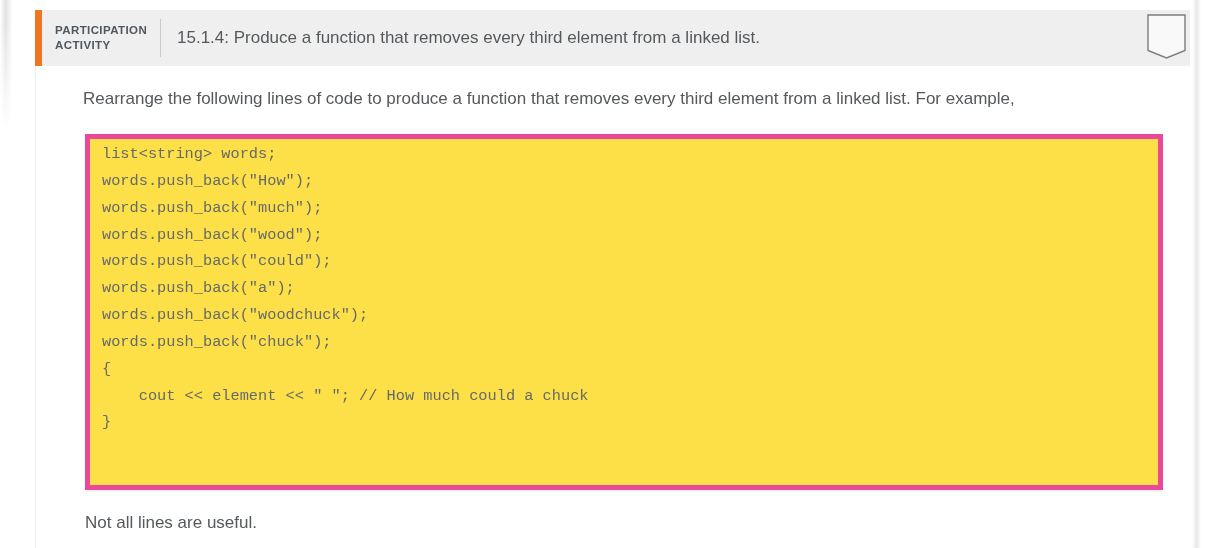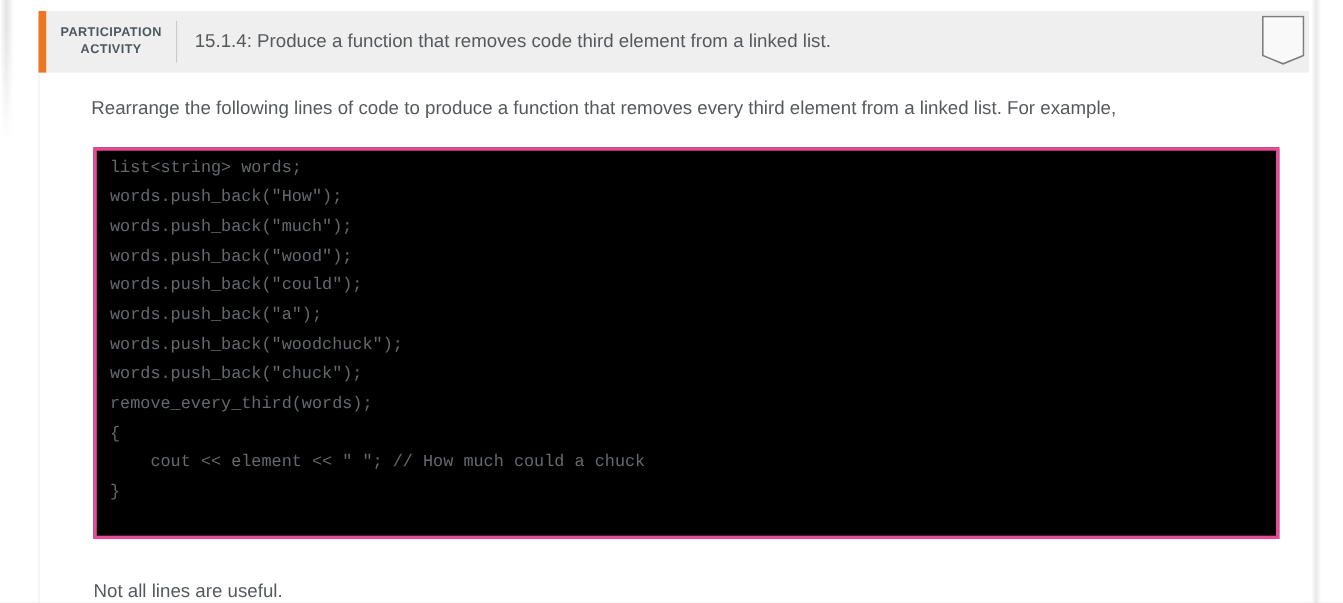--- a/index.html
+++ b/index.html
@@ -25,87 +25,86 @@
   .header {
     position:absolute; left:35px; top:10px; width:1155px; height:56px;
     background:#efefef;
   }
   .accent-bar {
     position:absolute; left:0; top:0; width:7px; height:56px; background:#ee7623;
   }
   .activity-label {
     position:absolute; left:20px; top:50%; transform:translateY(-50%);
     font-size:11.5px; font-weight:bold; letter-spacing:0.4px;
-    color:#4d5760; line-height:15px; white-space:nowrap;text-align:center;
+    color:#4d5760; line-height:15px; white-space:nowrap;
   }
   .activity-label span { display:block; }
   .header-divider {
     position:absolute; left:125px; top:9px; width:1px; height:38px; background:#c9c9c9;
   }
   .activity-title {
     position:absolute; left:142px; top:50%; transform:translateY(-50%);
     font-size:17px; color:#55595c; white-space:nowrap;
   }
   .bookmark {
     position:absolute; left:1112px; top:4px; width:39px; height:46px; cursor:pointer;
   }
 
   
   .instructions {
     position:absolute; left:83px; top:88px; width:1090px;
     font-size:17px; line-height:22px; color:#55595c; white-space:nowrap;
   }
   .codebox {
     position:absolute; left:85px; top:134px; width:1078px; height:356px;
-    background:#000000; border:3px solid #ec4899;
+    background:#fde047; border:5px solid #ec4899;
     padding:2px 0 0 12px;
     box-shadow:0 2px 2px -1px rgba(0,0,0,0.10);
   }
   .codeline {
     font-family:"Liberation Mono", monospace;
     font-size:15.3px; line-height:26.85px; color:#65696c;
     white-space:pre;
   }
   .footnote {
     position:absolute; left:85px; top:512px;
-    font-size:17px; line-height:22px; color:#55595c; white-space:nowrap;margin-top:15px;
+    font-size:17px; line-height:22px; color:#55595c; white-space:nowrap;
   }
 </style>
 </head>
 <body>
 
 <div class="shadow-left"></div>
 <div class="shadow-right"></div>
 <div class="card-left-line"></div>
 
 <div class="header">
   <div class="accent-bar"></div>
   <div class="activity-label">
     <span>PARTICIPATION</span>
     <span>ACTIVITY</span>
   </div>
   <div class="header-divider"></div>
-  <div class="activity-title">15.1.4: Produce a function that removes code third element from a linked list.</div>
+  <div class="activity-title">15.1.4: Produce a function that removes every third element from a linked list.</div>
   <svg class="bookmark" viewBox="0 0 39 46" aria-hidden="true">
     <path d="M1,1 L38,1 L38,36.5 L19.5,44 L1,36.5 Z" fill="#f9f9f9" stroke="#7d7d7d" stroke-width="1.4" stroke-linejoin="miter"></path>
   </svg>
 </div>
 
 <div class="instructions">Rearrange the following lines of code to produce a function that removes every third element from a linked list. For example,</div>
 
 <div class="codebox">
   <div>
       <div class="codeline">list&lt;string&gt; words;</div>
       <div class="codeline">words.push_back("How");</div>
       <div class="codeline">words.push_back("much");</div>
       <div class="codeline">words.push_back("wood");</div>
       <div class="codeline">words.push_back("could");</div>
       <div class="codeline">words.push_back("a");</div>
       <div class="codeline">words.push_back("woodchuck");</div>
       <div class="codeline">words.push_back("chuck");</div>
-      <div class="codeline">remove_every_third(words);</div>
       <div class="codeline">{</div>
       <div class="codeline">    cout &lt;&lt; element &lt;&lt; " "; // How much could a chuck</div>
       <div class="codeline">}</div>
     </div>
 </div>
 
 <div class="footnote">Not all lines are useful.</div>
 
 </body></html>

